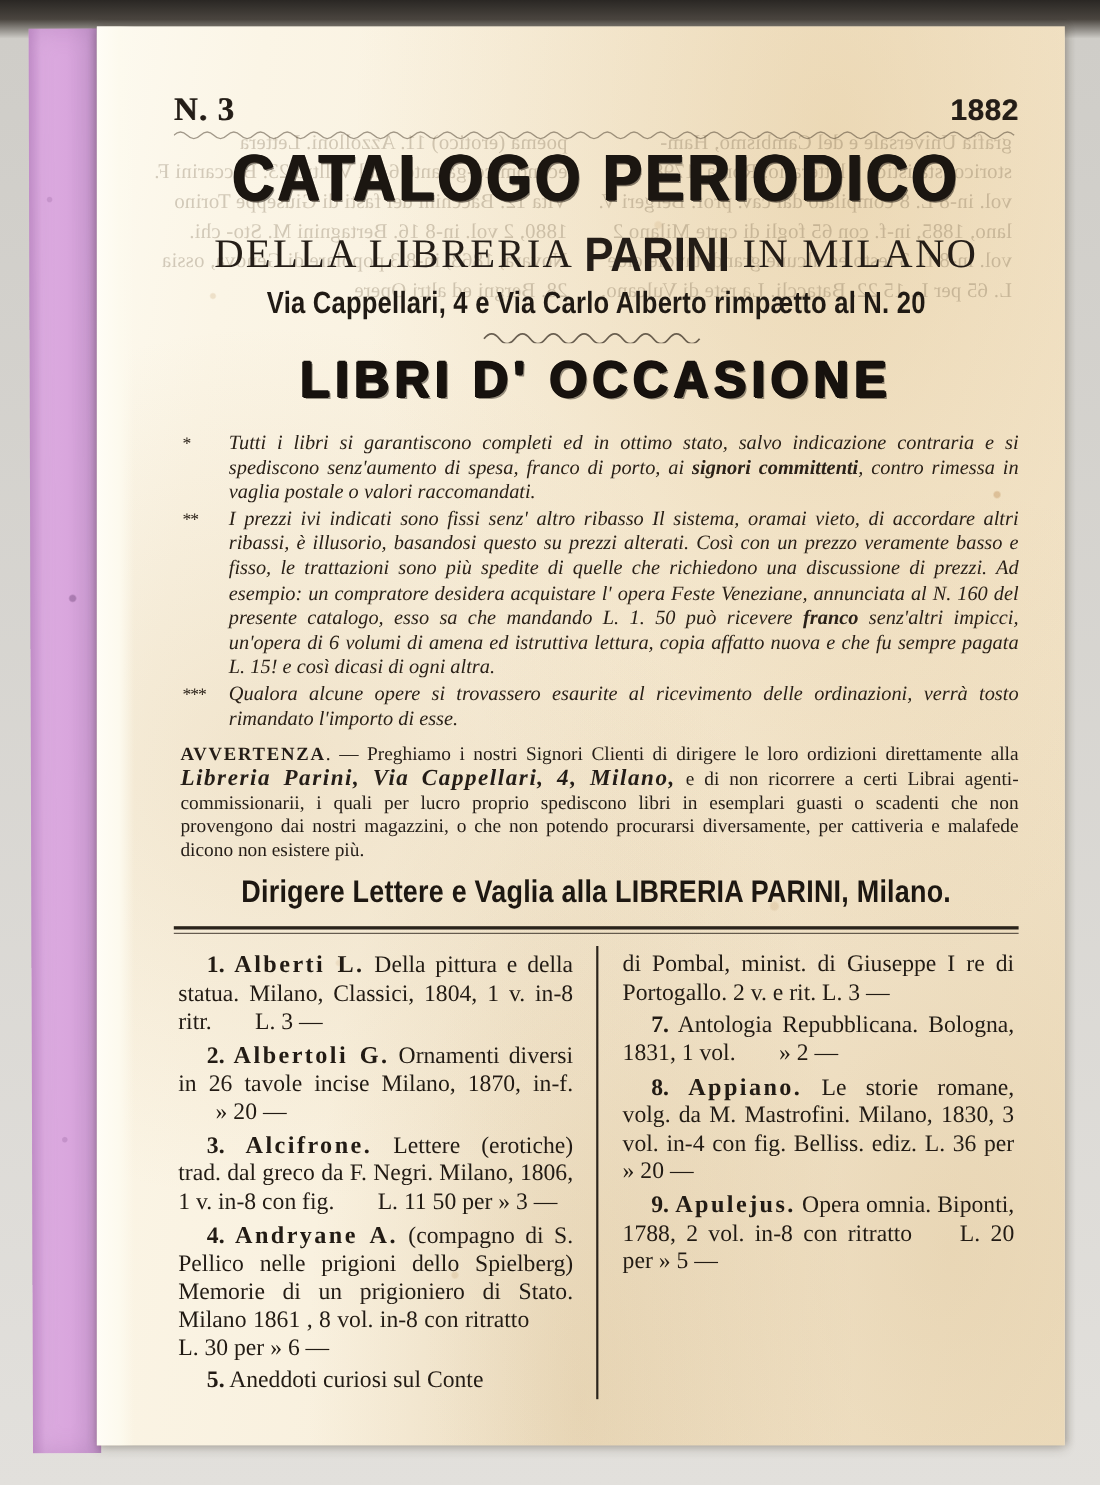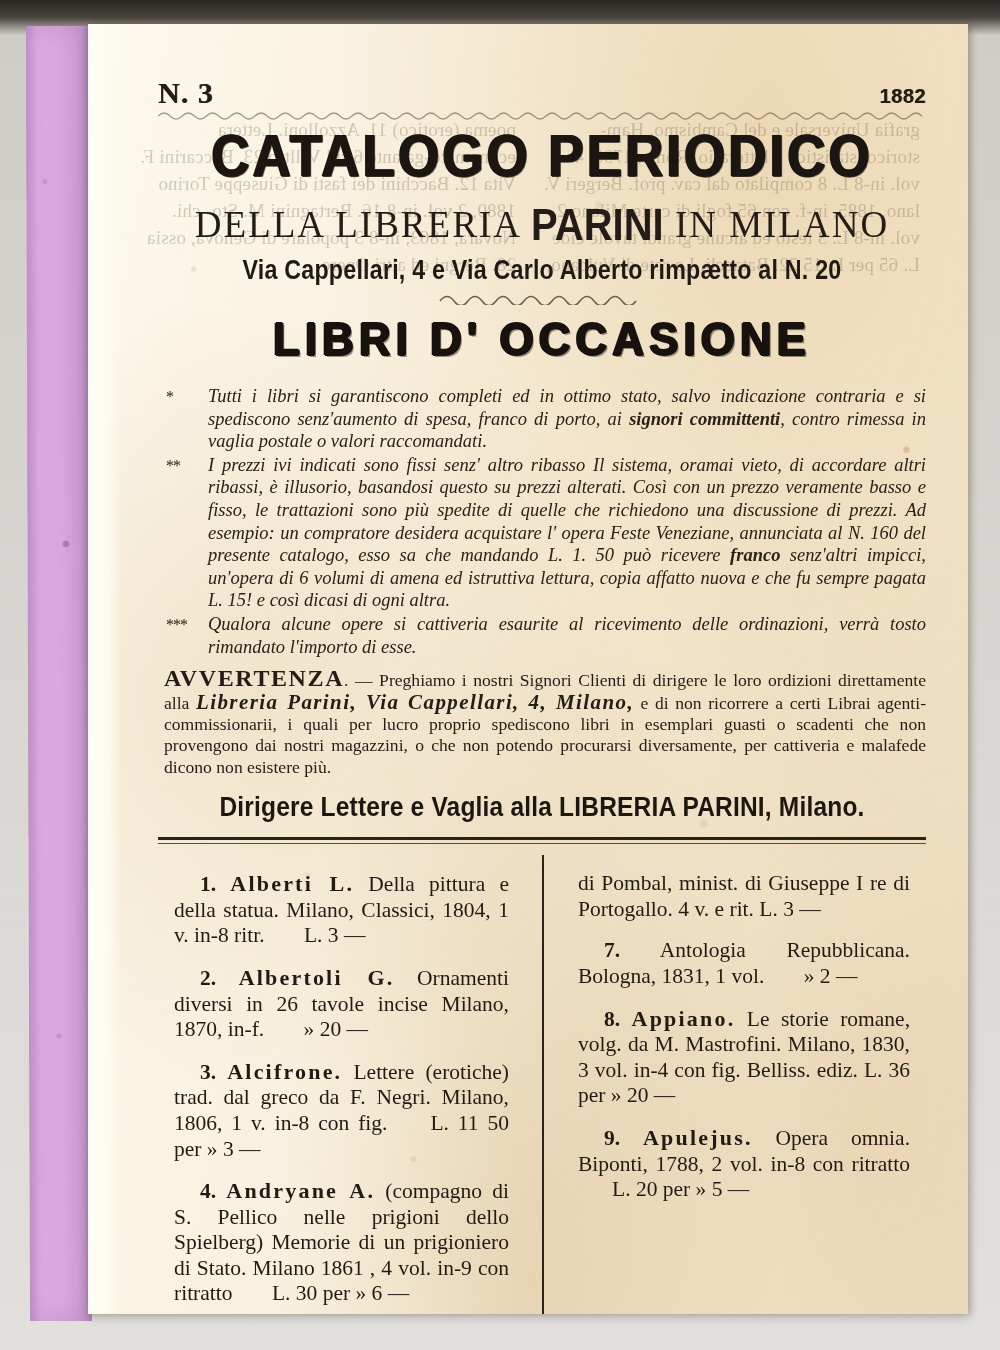--- a/index.html
+++ b/index.html
@@ -119,21 +119,21 @@
     font-weight: bold;
     letter-spacing: .5px;
   }
   .runhead .n3 {
     font-size: 30px;
     font-family: "Liberation Serif", serif;
     letter-spacing: 1px;
     text-shadow: .6px 0 0 rgba(25,20,15,.75);
   }
   .runhead .yr {
-    font-size: 20px;
+    font-size: 27px;
     font-family: "Liberation Sans", sans-serif;
     font-weight: bold;
     letter-spacing: .5px;
     text-shadow: .6px 0 0 rgba(25,20,15,.7);
     margin-top: 25px;
   }
 
   
   .squiggle { height: 12px; margin-top: -1px; opacity: .5; }
   .squiggle svg { display: block; width: 100%; height: 12px; }
@@ -240,21 +240,21 @@
   .avvert {
     margin-top: 10px;
     font-size: 17.6px;
     line-height: 21.4px;
     text-align: justify;
     color: #241d17;
     padding-left: 6px;
   }
   .avvert .lead {
     font-weight: bold;
-    font-size: 24px;
+    font-size: 17px;
     letter-spacing: 1.6px;
   }
   .avvert .biz {
     font-weight: bold;
     font-size: 21px;
     letter-spacing: 1.4px;
     font-style: italic;
   }
 
   
@@ -280,21 +280,21 @@
     display: flex;
     margin-top: 11px;
     font-size: 21.5px;
     line-height: 25.6px;
     color: #221b14;
   }
   .col { width: 50%; box-sizing: border-box; }
   .col.left  { padding-right: 17px; }
   .col.right { padding-left: 18px; border-left: 2.5px solid #2b241c; }
 
-  .entry { text-align: justify; text-indent: 26px; margin: 16px; }
+  .entry { text-align: justify; text-indent: 26px; margin: 4px; }
   .entry.cont { text-indent: 0; }
   .entry .au {
     font-weight: bold;
     letter-spacing: 2.2px;
     font-size: 22px;
   }
   .entry .num { font-weight: bold; }
   .entry .it { }
   .entry .pricepad { display: inline-block; width: 34px; }
 </style>
@@ -347,21 +347,21 @@
         <div class="note">
           <span class="mark">*</span>
           <span><i>Tutti i libri si garantiscono completi ed in ottimo stato, salvo indicazione contraria e si spediscono senz'aumento di spesa, franco di porto, ai </i><b>signori committenti</b><i>, contro rimessa in vaglia postale o valori raccomandati.</i></span>
         </div>
         <div class="note">
           <span class="mark">**</span>
           <span><i>I prezzi ivi indicati sono fissi senz' altro ribasso Il sistema, oramai vieto, di accordare altri ribassi, è illusorio, basandosi questo su prezzi alterati. Così con un prezzo veramente basso e fisso, le trattazioni sono più spedite di quelle che richiedono una discussione di prezzi. Ad esempio: un compratore desidera acquistare l' opera Feste Veneziane, annunciata al N. 160 del presente catalogo, esso sa che mandando L. 1. 50 può ricevere </i><b>franco</b><i> senz'altri impicci, un'opera di 6 volumi di amena ed istruttiva lettura, copia affatto nuova e che fu sempre pagata L. 15! e così dicasi di ogni altra.</i></span>
         </div>
         <div class="note">
           <span class="mark">***</span>
-          <span><i>Qualora alcune opere si cattiveria esaurite al ricevimento delle ordinazioni, verrà tosto rimandato l'importo di esse.</i></span>
+          <span><i>Qualora alcune opere si trovassero esaurite al ricevimento delle ordinazioni, verrà tosto rimandato l'importo di esse.</i></span>
         </div>
       </div>
 
       <div class="avvert">
         <span class="lead">AVVERTENZA</span><span>. — Preghiamo i nostri Signori Clienti di dirigere le loro ordizioni direttamente alla </span><span class="biz">Libreria Parini, Via Cappellari, 4, Milano,</span><span> e di non ricorrere a certi Librai agenti-commissionarii, i quali per lucro proprio spediscono libri in esemplari guasti o scadenti che non provengono dai nostri magazzini, o che non potendo procurarsi diversamente, per cattiveria e malafede dicono non esistere più.</span>
       </div>
 
       <div class="dirigere">Dirigere Lettere e Vaglia alla LIBRERIA PARINI, Milano.</div>
 
       <div class="dblrule">
@@ -382,32 +382,32 @@
             <span class="au">Albertoli G.</span><span> Ornamenti diversi in 26 tavole incise Milano, 1870, in-f.</span>
             <span class="pricepad"></span><span>» 20 —</span>
           </p>
           <p class="entry">
             <span class="num">3.</span>
             <span class="au">Alcifrone.</span><span> Lettere (erotiche) trad. dal greco da F. Negri. Milano, 1806, 1 v. in-8 con fig.</span>
             <span class="pricepad"></span><span>L. 11 50 per » 3 —</span>
           </p>
           <p class="entry">
             <span class="num">4.</span>
-            <span class="au">Andryane A.</span><span> (compagno di S. Pellico nelle prigioni dello Spielberg) Memorie di un prigioniero di Stato. Milano 1861 , 4 vol. in-9 con ritratto</span>
+            <span class="au">Andryane A.</span><span> (compagno di S. Pellico nelle prigioni dello Spielberg) Memorie di un prigioniero di Stato. Milano 1861 , 8 vol. in-8 con ritratto</span>
             <span class="pricepad"></span><span>L. 30 per » 6 —</span>
           </p>
           <p class="entry">
             <span class="num">5.</span>
             <span>Aneddoti curiosi sul Conte</span>
           </p>
         </div>
 
         <div class="col right">
           <p class="entry cont">
-            <span>di Pombal, minist. di Giuseppe I re di Portogallo. 4 v. e rit.</span>
+            <span>di Pombal, minist. di Giuseppe I re di Portogallo. 2 v. e rit.</span>
             <span>L. 3 —</span>
           </p>
           <p class="entry">
             <span class="num">7.</span>
             <span>Antologia Repubblicana. Bologna, 1831, 1 vol.</span>
             <span class="pricepad"></span><span>» 2 —</span>
           </p>
           <p class="entry">
             <span class="num">8.</span>
             <span class="au">Appiano.</span><span> Le storie romane, volg. da M. Mastrofini. Milano, 1830, 3 vol. in-4 con fig. </span><span class="it">Belliss. ediz.</span>

